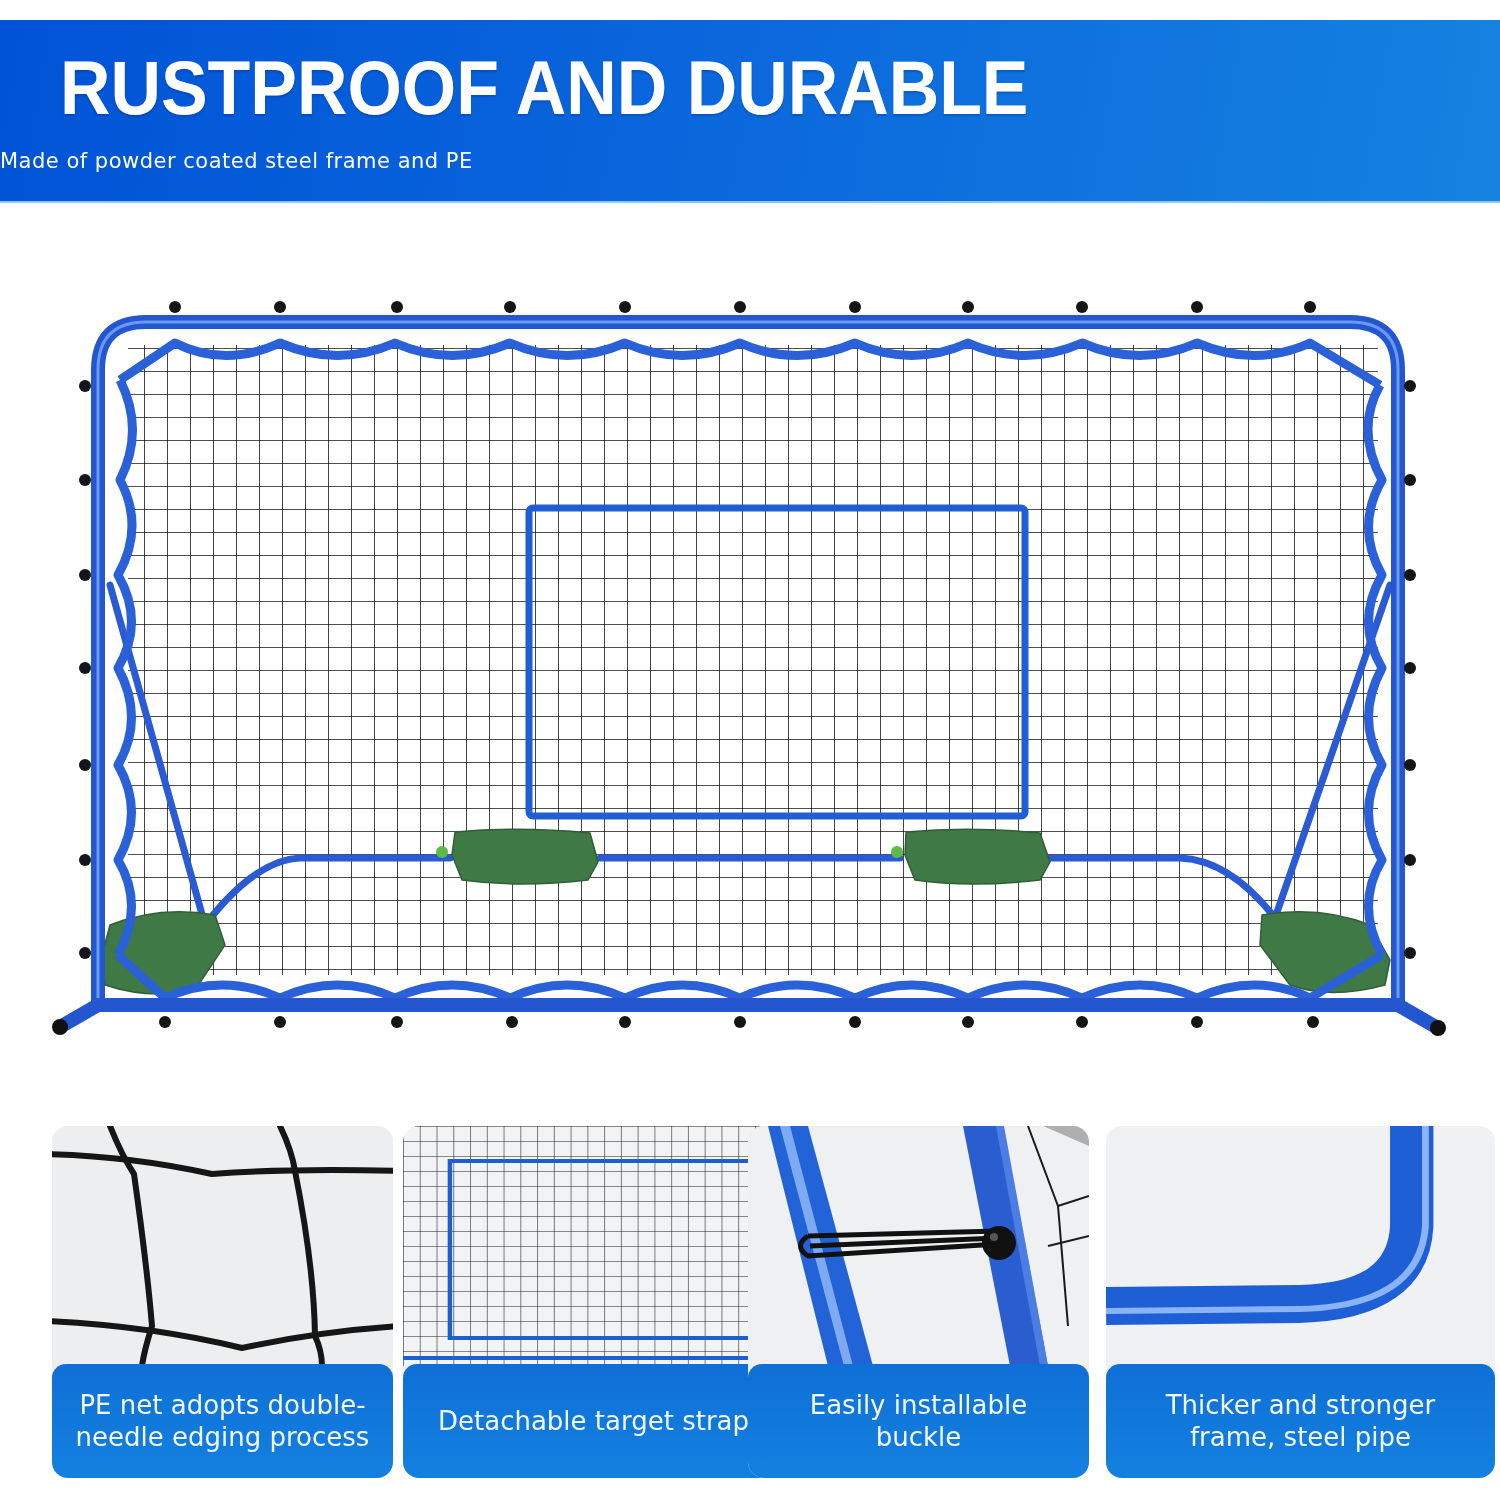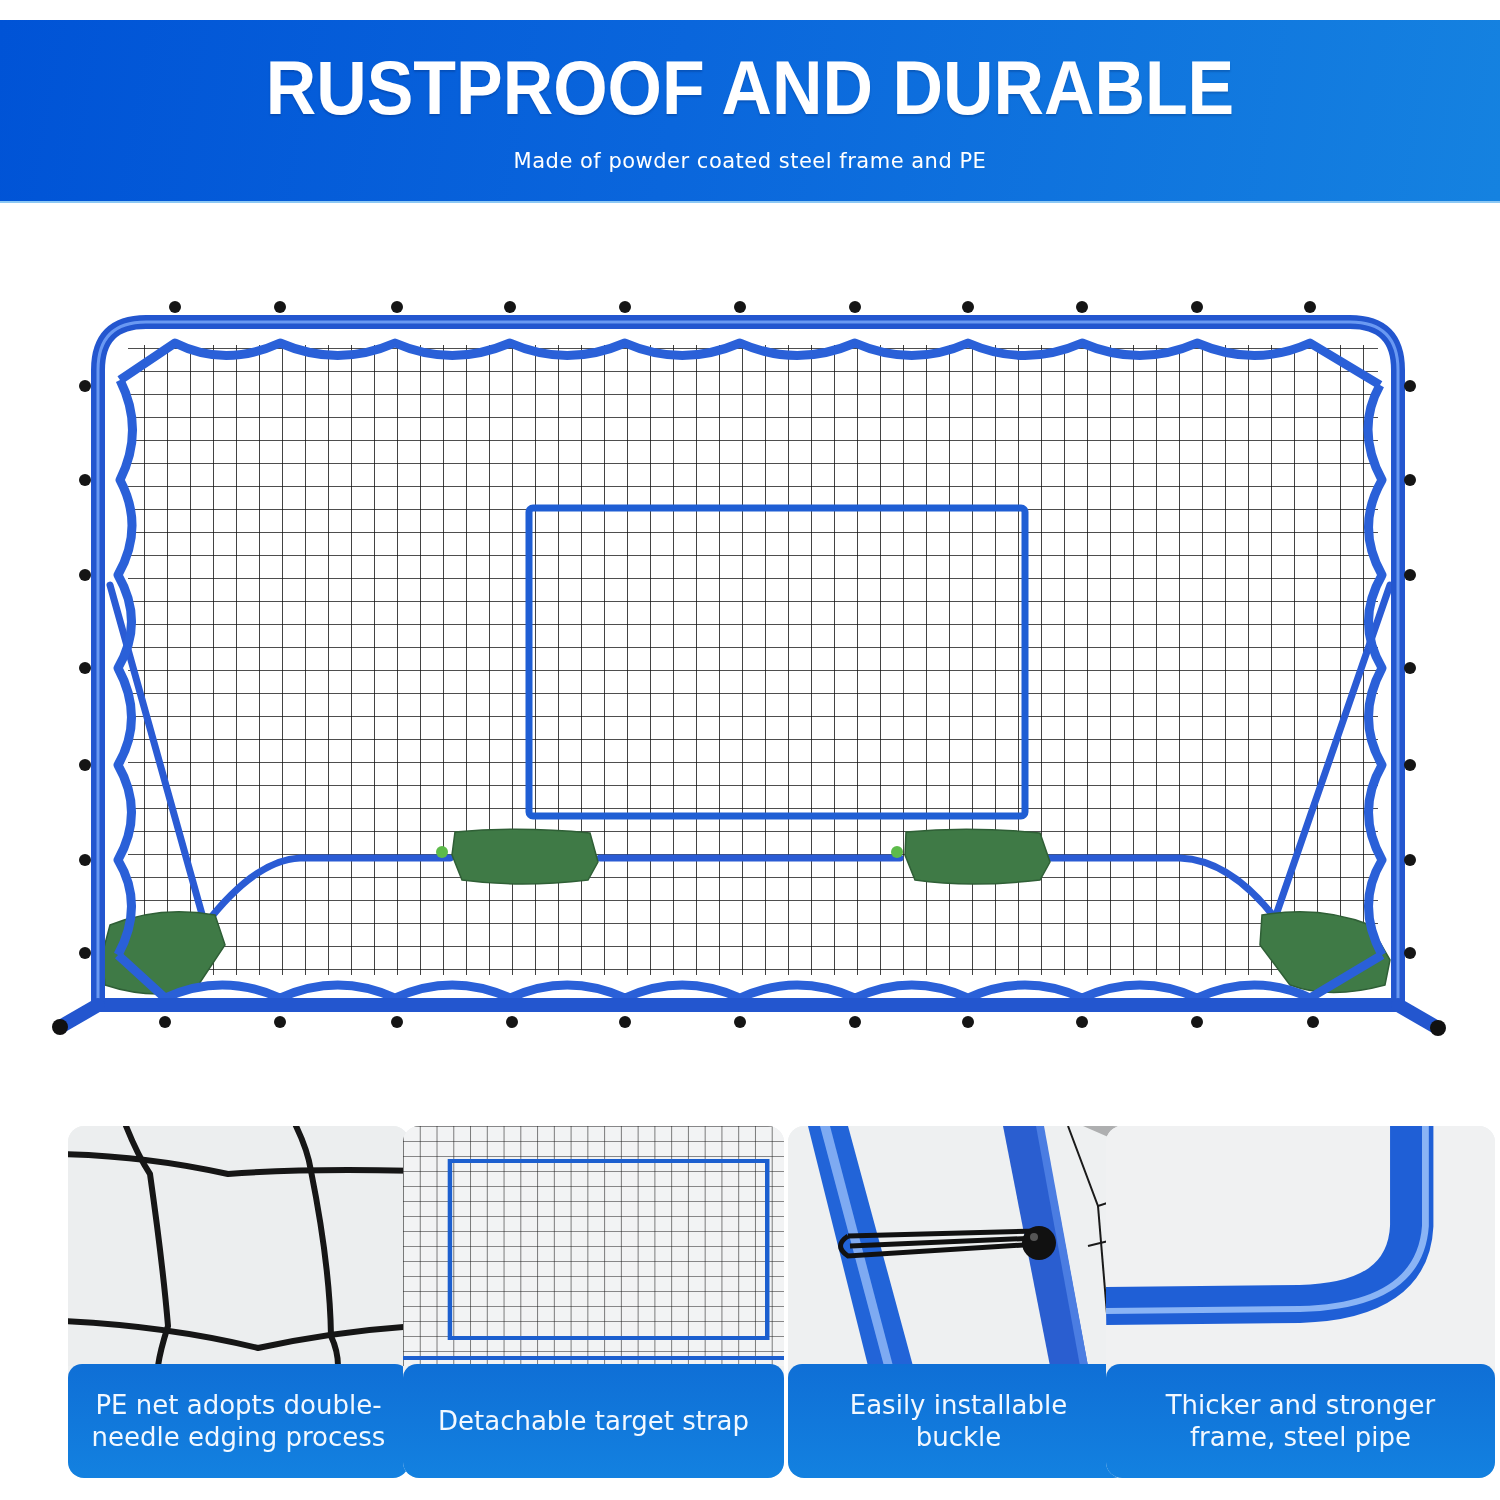--- a/index.html
+++ b/index.html
@@ -3,21 +3,21 @@
   <meta charset="utf-8">
   <style>
     html, body { margin: 0; padding: 0; background: #ffffff; }
     body { width: 1500px; height: 1500px; position: relative; overflow: hidden;
            font-family: "DejaVu Sans", sans-serif; }
 
     .banner {
       position: absolute; left: 0; top: 20px; width: 1500px; height: 181px;
       background: linear-gradient(100deg, #0053d6 0%, #0a66dc 45%, #1582e0 100%);
       border-bottom: 2px solid #8cc8f4;
-      text-align: center; color: #ffffff;
+      text-align: left; color: #ffffff;
     }
     .banner-title {
       position: absolute; left: 0; right: 0; top: 28px;
       font-family: "Liberation Sans", sans-serif; font-weight: 700;
       font-size: 76px; letter-spacing: 0px; line-height: 80px;
       transform: scaleX(0.92);
       text-shadow: 0 2px 2px rgba(0,30,90,0.25);
     }
     .banner-subtitle {
       position: absolute; left: 0; right: 0; top: 122px;
@@ -151,21 +151,21 @@
           <circle cx="1410" cy="765" r="6"></circle>
           <circle cx="1410" cy="860" r="6"></circle>
         <circle cx="1410" cy="953" r="6"></circle>
       </g>
     </g>
   </svg>
 </div>
 
 <div class="cards">
 
-  <div class="card" style="left:16px;">
+  <div class="card" style="left:0px;">
     <div class="card-image">
       <svg viewBox="0 0 341 240" preserveAspectRatio="none" xmlns="http://www.w3.org/2000/svg">
         <rect width="341" height="240" fill="#eceeef"></rect>
         <g stroke="#161616" stroke-width="6" fill="none" stroke-linecap="round">
           <path d="M-5 28 Q80 30 160 48 Q240 42 350 45"></path>
           <path d="M-5 195 Q100 200 190 222 Q270 205 350 200"></path>
           <path d="M58 0 Q70 30 82 48 Q95 140 100 200 Q92 225 90 240"></path>
           <path d="M228 0 Q240 25 243 45 Q262 140 263 210 Q270 225 270 240"></path>
         </g>
       </svg>
@@ -183,21 +183,21 @@
         </defs>
         <rect width="341" height="240" fill="#f2f3f4"></rect>
         <rect width="341" height="240" fill="url(#mesh2)"></rect>
         <rect x="42" y="35" width="284" height="177" fill="none" stroke="#1c5fcf" stroke-width="4"></rect>
         <rect x="0" y="230" width="341" height="4" fill="#1c5fcf"></rect>
       </svg>
     </div>
     <div class="card-caption">Detachable target strap</div>
   </div>
 
-  <div class="card" style="left:736px;">
+  <div class="card" style="left:696px;">
     <div class="card-image">
       <svg viewBox="0 0 341 240" preserveAspectRatio="none" xmlns="http://www.w3.org/2000/svg">
         <rect width="341" height="240" fill="#eef0f1"></rect>
         <path d="M295 0 L341 0 L341 20 Z" fill="#1a1a1a" opacity="0.3"></path>
         <g stroke="#1a1a1a" stroke-width="2" fill="none">
           <path d="M280 0 L310 80 L341 70"></path>
             <path d="M310 80 L320 200"></path>
             <path d="M300 120 L341 110"></path>
         </g>
         <path d="M20 0 L60 0 L125 240 L80 240 Z" fill="#2264d8"></path>

